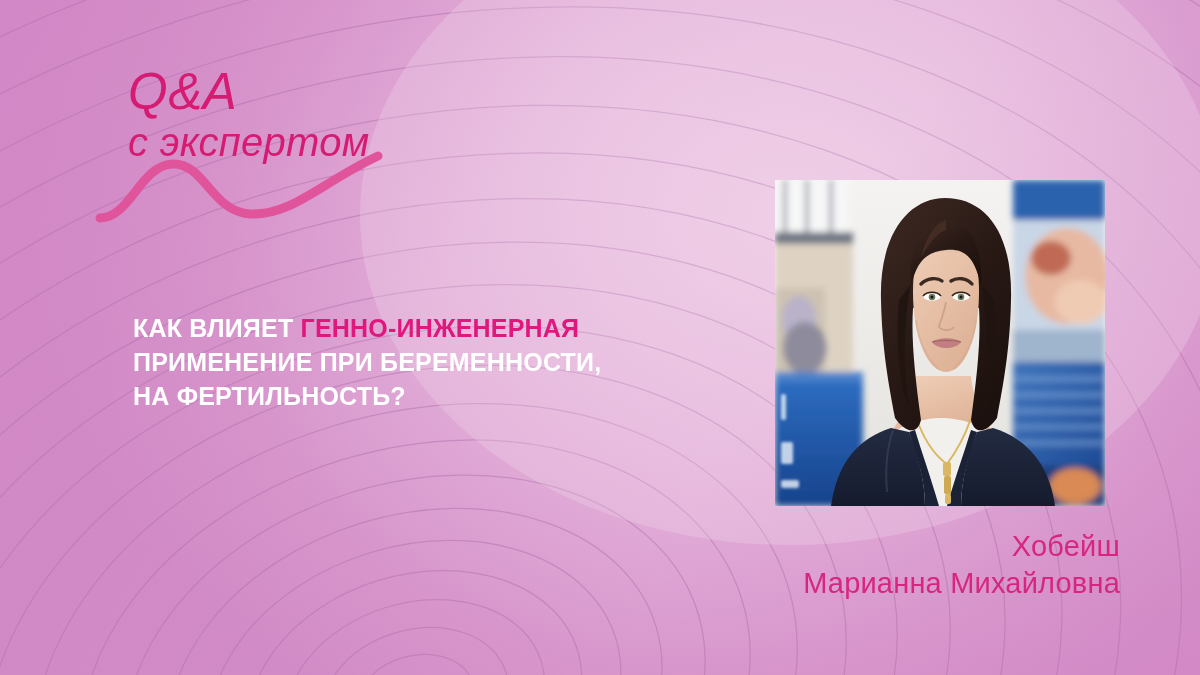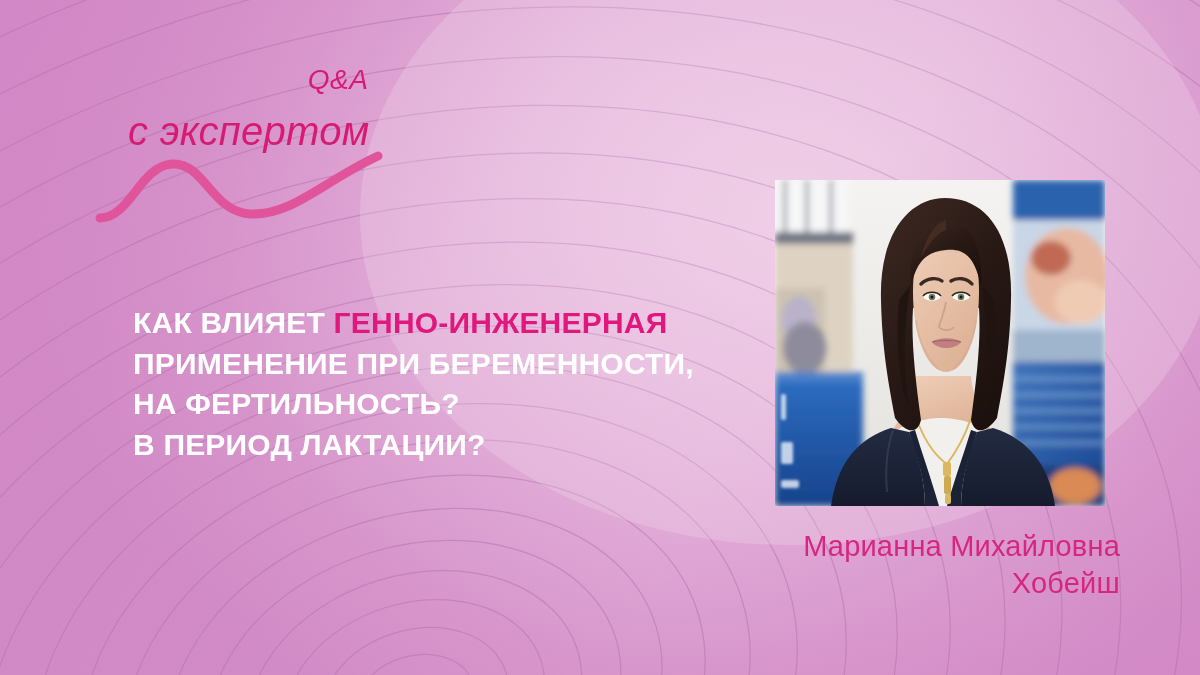--- a/index.html
+++ b/index.html
@@ -38,56 +38,55 @@
   .bg-lines svg { display:block; width:1200px; height:675px; }
 
   
   .qa-block {
     position: absolute;
     left: 128px;
     top: 66px;
     width: 420px;
   }
   .qa-line1 {
-    font-size: 28px;
+    font-size: 51px;
     font-style: italic;
     font-weight: 500;
     letter-spacing: 0.5px;
     color: #d61b72;
     line-height: 1.02;
     white-space: nowrap;
-    text-align: center;
   }
   .qa-line2 {
     font-size: 40px;
     font-style: italic;
     font-weight: 500;
     letter-spacing: 0.3px;
     color: #d61b72;
     line-height: 1.12;
-    margin-top: 14px;
+    margin-top: 2px;
     white-space: nowrap;
   }
   .qa-wave {
     position: absolute;
     left: -38px;
     top: 82px;
     width: 300px;
     height: 80px;
     pointer-events: none;
   }
 
   
   .headline {
     position: absolute;
     left: 133px;
-    top: 303px;
+    top: 312px;
     width: 640px;
     font-weight: 900;
-    font-size: 30px;
+    font-size: 25px;
     line-height: 1.355;
     letter-spacing: 0.2px;
     color: #ffffff;
     text-transform: uppercase;
   }
   .headline .hl-accent { color: #e0187e; }
   .headline .hl-line { display: block; white-space: nowrap; }
 
   
   .photo {
@@ -174,21 +173,20 @@
       <svg viewBox="0 0 300 80" xmlns="http://www.w3.org/2000/svg" aria-hidden="true">
         <path d="M10 70 C 40 70, 50 18, 82 16 C 114 14, 122 64, 160 66 C 202 68, 232 34, 288 8" fill="none" stroke="#e0549c" stroke-width="9" stroke-linecap="round"></path>
       </svg>
     </div>
   </div>
 
   <div class="headline">
     <span class="hl-line"><span>КАК ВЛИЯЕТ </span><span class="hl-accent">ГЕННО-ИНЖЕНЕРНАЯ</span></span>
     <span class="hl-line"><span>ПРИМЕНЕНИЕ ПРИ БЕРЕМЕННОСТИ,</span></span>
     <span class="hl-line"><span>НА ФЕРТИЛЬНОСТЬ?</span></span>
-    <span class="hl-line"><span>В ПЕРИОД ЛАКТАЦИИ?</span></span>
   </div>
 
   <div class="photo">
     <svg viewBox="0 0 330 326" xmlns="http://www.w3.org/2000/svg" aria-hidden="true">
       <defs>
         <linearGradient id="wall" x1="0" y1="0" x2="0" y2="1">
           <stop offset="0" stop-color="#f4f3f1"></stop>
           <stop offset="1" stop-color="#e4e2de"></stop>
         </linearGradient>
         <linearGradient id="blazer" x1="0" y1="0" x2="0" y2="1">
@@ -311,17 +309,17 @@
 
       <path d="M141 140 C 143 160, 152 180, 164 189" stroke="#d6a88c" stroke-width="2" fill="none" opacity="0.5"></path>
       <path d="M201 140 C 199 160, 190 180, 178 189" stroke="#d6a88c" stroke-width="2" fill="none" opacity="0.5"></path>
 
       <path d="M136 104 C 128 146, 128 186, 134 226 C 126 214, 120 170, 124 120 Z" fill="#201410" opacity="0.85"></path>
       <path d="M206 104 C 214 146, 214 186, 208 230 C 218 214, 224 170, 219 120 Z" fill="#201410" opacity="0.85"></path>
     </svg>
   </div>
 
   <div class="speaker">
+    <span class="sp-line">Хобейш</span>
     <span class="sp-line">Марианна Михайловна</span>
-    <span class="sp-line">Хобейш</span>
   </div>
 
 </div>
 
 </body></html>

